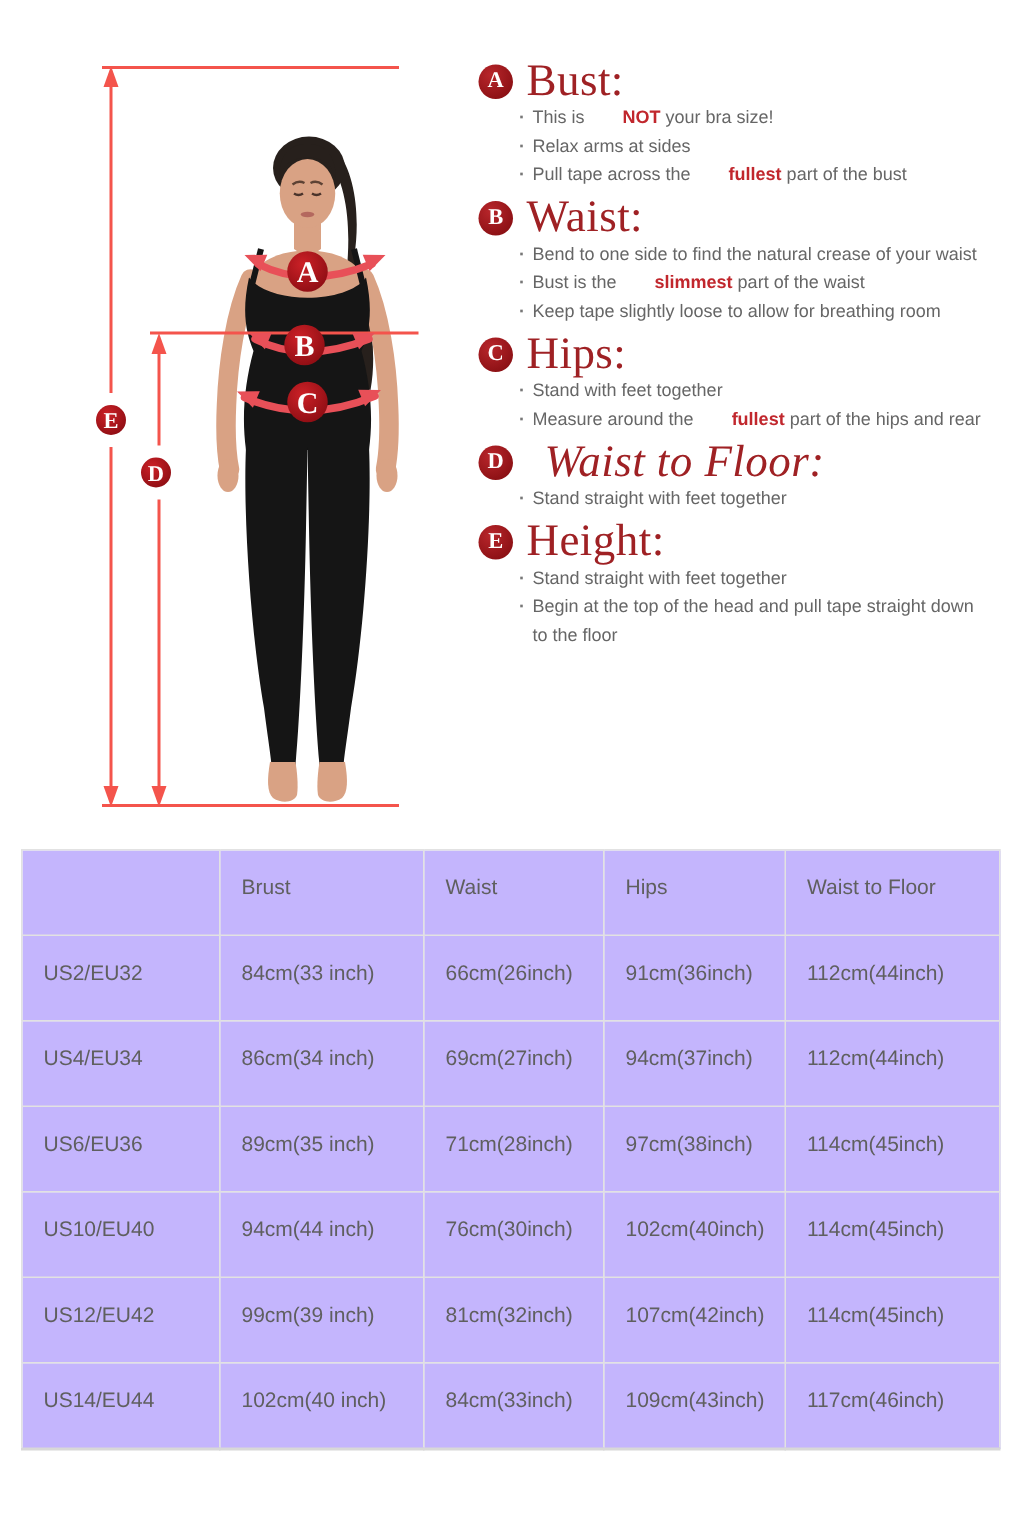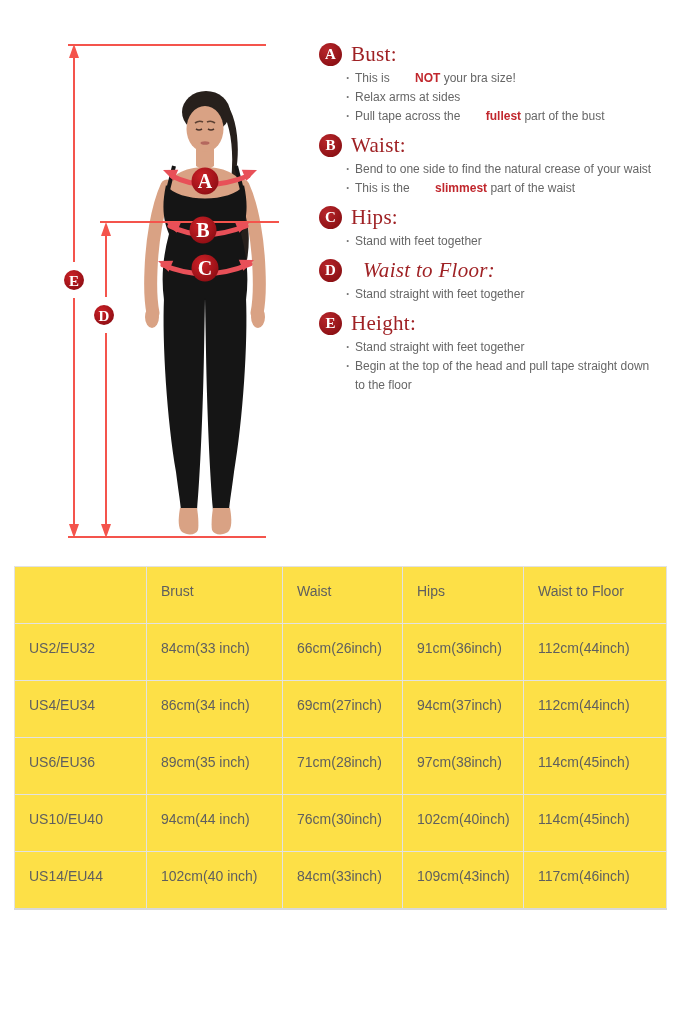--- a/index.html
+++ b/index.html
@@ -17,40 +17,40 @@
   .hair{fill:var(--hair,#27201c);}
   .outfit{fill:var(--outfit,#151515);}
   .arm{stroke:var(--skin,#d9a284);stroke-width:13;stroke-linecap:round;fill:none;}
 
   
   .instructions{position:absolute;left:319px;top:41px;width:352px;}
   .section-head{display:flex;align-items:center;height:26px;gap:9px;}
   .badge{width:23px;height:23px;border-radius:50%;flex:0 0 23px;
          background:radial-gradient(circle at 35% 30%, #b8262b 0%, #8d1115 75%);
          color:#fff;font:bold 15px/23px "Liberation Serif",serif;text-align:center;}
-  .section-title{font-family:"Liberation Serif",serif;font-size:21px;
+  .section-title{font-family:"Liberation Serif",serif;font-size:30px;
                  color:var(--title-red,#9f2124);letter-spacing:.3px;}
   .sec-D .section-title{margin-left:12px;font-style:italic;}
   .bullets{list-style:none;margin:2px 0 0 26px;padding:0;}
   .bullets li{position:relative;font-size:12px;line-height:19px;
               color:var(--text-gray,#666);padding-left:10px;white-space:pre-wrap;}
   .bullets li::before{content:"\00B7";position:absolute;left:1px;top:0;font-weight:bold;color:#777;}
   .em{color:var(--em-red,#c1272d);font-weight:bold;margin-left:22px;}
   .section + .section{margin-top:6px;}
   .sec-C{margin-top:10px;}
   .sec-D{margin-top:10px;}
   .sec-E{margin-top:22px;}
 
   
   .size-table{position:absolute;left:14px;top:566px;width:652px;border-collapse:collapse;
               table-layout:fixed;border-bottom:2px solid #d8d8d8;}
   .size-table th,.size-table td{border:1px solid var(--table-border,#e2e2e2);
               height:57px;box-sizing:border-box;vertical-align:top;
               padding:16px 6px 0 14px;font-weight:normal;text-align:left;
-              font-size:14px;color:var(--table-text,#5f5f5f);background:#fde047;}
+              font-size:14px;color:var(--table-text,#5f5f5f);background:#c4b5fd;}
 </style>
 </head>
 <body>
 
 <div class="page">
 
   <div class="figure-wrap">
     <svg width="320" height="560" viewBox="0 0 320 560">
       <defs>
         <radialGradient id="badgeGrad" cx="38%" cy="32%" r="75%">
@@ -155,30 +155,32 @@
           <li><span>Pull tape across the </span><span class="em">fullest</span><span> part of the bust</span></li>
         </ul>
       </div>
       <div class="section sec-B">
         <div class="section-head">
           <span class="badge">B</span>
           <span class="section-title">Waist:</span>
         </div>
         <ul class="bullets">
           <li><span>Bend to one side to find the natural crease of your waist</span></li>
-          <li><span>This is the </span><span class="em">slimmest</span><span> part of the waist</span></li>
+          <li><span>Bust is the </span><span class="em">slimmest</span><span> part of the waist</span></li>
+          <li><span>Keep tape slightly loose to allow for breathing room</span></li>
         </ul>
       </div>
       <div class="section sec-C">
         <div class="section-head">
           <span class="badge">C</span>
           <span class="section-title">Hips:</span>
         </div>
         <ul class="bullets">
           <li><span>Stand with feet together</span></li>
+          <li><span>Measure around the </span><span class="em">fullest</span><span> part of the hips and rear</span></li>
         </ul>
       </div>
       <div class="section sec-D">
         <div class="section-head">
           <span class="badge">D</span>
           <span class="section-title">Waist to Floor:</span>
         </div>
         <ul class="bullets">
           <li><span>Stand straight with feet together</span></li>
         </ul>
@@ -236,20 +238,27 @@
           <td>114cm(45inch)</td>
         </tr>
         <tr>
           <td>US10/EU40</td>
           <td>94cm(44 inch)</td>
           <td>76cm(30inch)</td>
           <td>102cm(40inch)</td>
           <td>114cm(45inch)</td>
         </tr>
         <tr>
+          <td>US12/EU42</td>
+          <td>99cm(39 inch)</td>
+          <td>81cm(32inch)</td>
+          <td>107cm(42inch)</td>
+          <td>114cm(45inch)</td>
+        </tr>
+        <tr>
           <td>US14/EU44</td>
           <td>102cm(40 inch)</td>
           <td>84cm(33inch)</td>
           <td>109cm(43inch)</td>
           <td>117cm(46inch)</td>
         </tr>
       </tbody>
   </table>
 
 </div>

